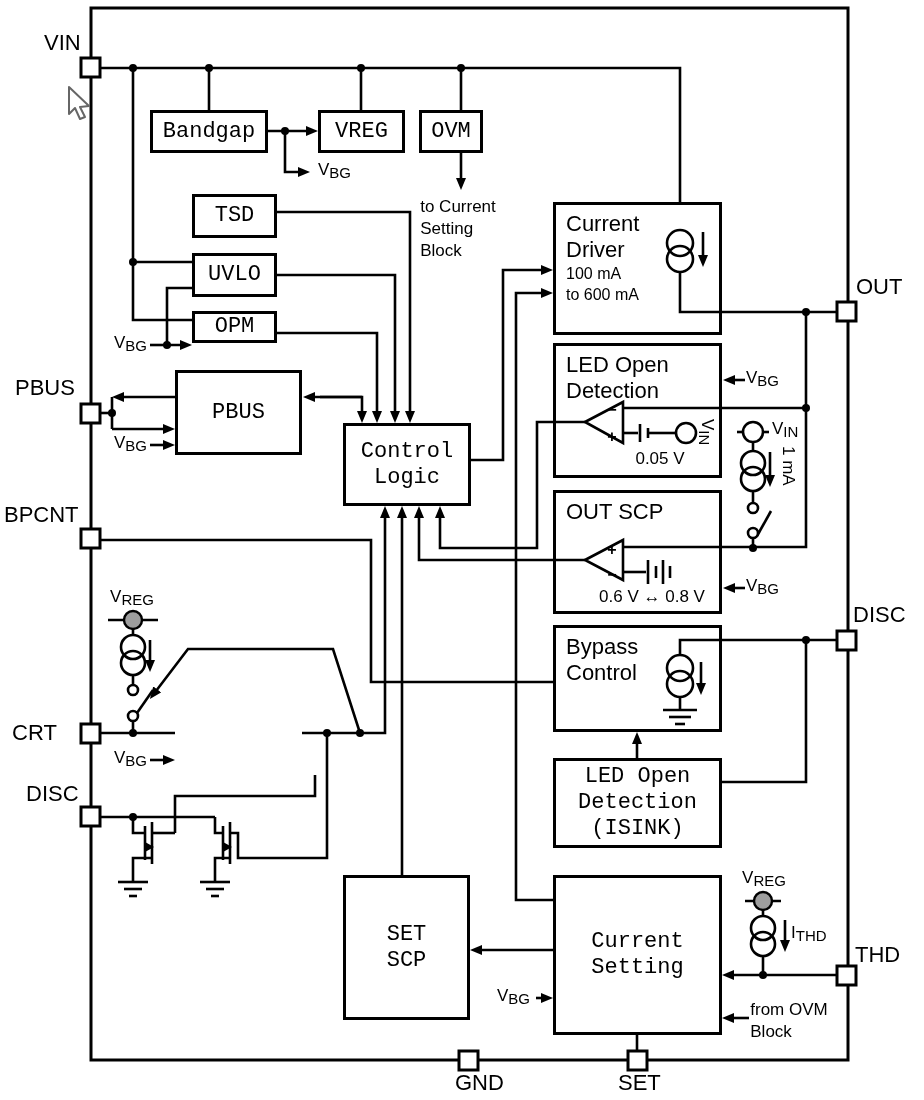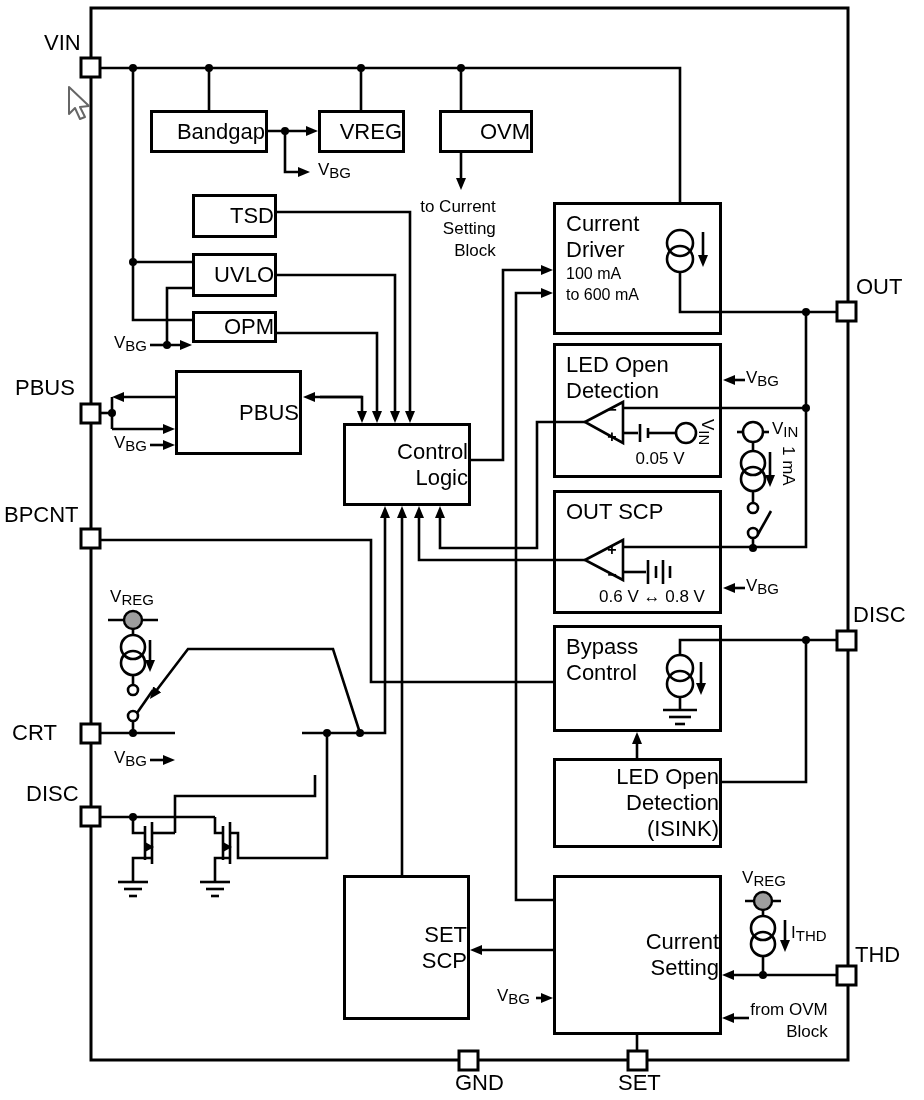--- a/index.html
+++ b/index.html
@@ -4,25 +4,25 @@
 <style>
   html,body{margin:0;padding:0;background:#fff;}
   .stage{position:relative;width:924px;height:1100px;background:#ffffff;
          font-family:"Liberation Sans", sans-serif;color:#000;overflow:hidden;}
   svg{position:absolute;left:0;top:0;}
   .lbl{position:absolute;white-space:nowrap;line-height:1.05;}
   .t22{font-size:22px;}
   .t17{font-size:17px;}
   .t16{font-size:16px;}
   .sub{font-size:15px;vertical-align:-3px;letter-spacing:0;}
-  .ctr{transform:translateX(-50%);text-align:right;}
+  .ctr{transform:translateX(-50%);text-align:left;}
   .rot{transform-origin:left top;transform:rotate(90deg);}
   .blk{position:absolute;box-sizing:border-box;border:3px solid #000;background:transparent;
        font-size:22px;line-height:26px;}
-  .blk.center{display:flex;flex-direction:column;align-items:flex-end;justify-content:center;text-align:center;}
+  .blk.center{display:flex;flex-direction:column;align-items:center;justify-content:center;text-align:center;font-family:Liberation Mono, monospace;}
   .blk.tl{padding:6px 0 0 10px;}
   .wire{stroke:#000;stroke-width:2.6;fill:none;}
   .sym{stroke:#000;stroke-width:2.6;fill:none;}
   .whitefill{fill:#fff;}
   .cmp{font-family:"Liberation Sans",sans-serif;font-size:16px;font-weight:bold;}
 </style>
 </head>
 <body>
 
 <div class="stage">
@@ -208,21 +208,21 @@
 
     <polygon points="69,87 69,114 75,108 80,119 85,117 80,107 89,106" fill="#fff" stroke="#666" stroke-width="2" stroke-linejoin="round"></polygon>
   </svg>
 
   <div class="blk center" style="left:150px;top:110px;width:118px;height:43px">
       <span>Bandgap</span>
     </div>
   <div class="blk center" style="left:318px;top:110px;width:87px;height:43px">
       <span>VREG</span>
     </div>
-  <div class="blk center" style="left:439px;top:110px;width:94px;height:43px">
+  <div class="blk center" style="left:419px;top:110px;width:64px;height:43px">
       <span>OVM</span>
     </div>
   <div class="blk center" style="left:192px;top:194px;width:85px;height:44px">
       <span>TSD</span>
     </div>
   <div class="blk center" style="left:192px;top:253px;width:85px;height:44px">
       <span>UVLO</span>
     </div>
   <div class="blk center" style="left:192px;top:311px;width:85px;height:32px">
       <span>OPM</span>

